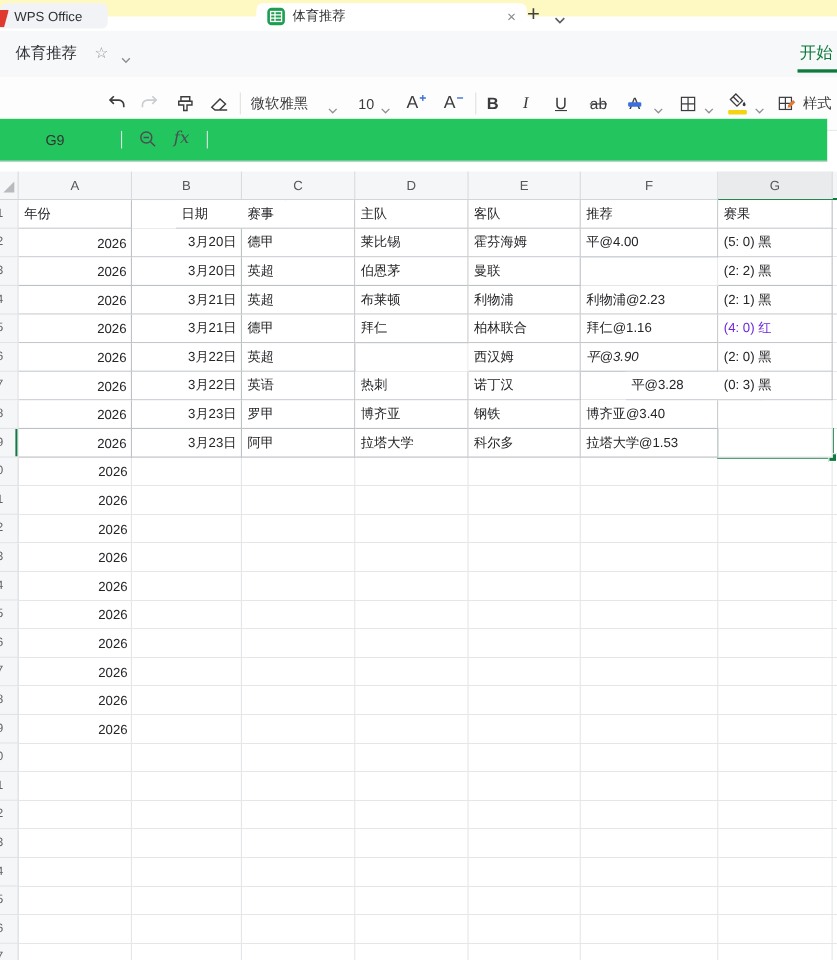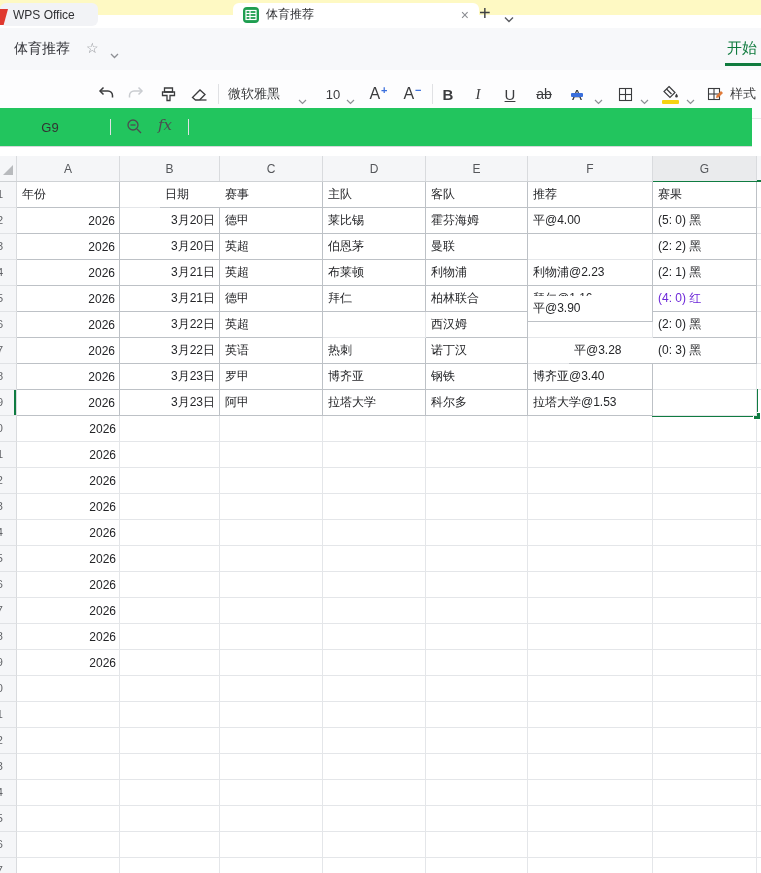--- a/index.html
+++ b/index.html
@@ -396,21 +396,21 @@
     <div class="cell ar" style="left: 120px; top: 104px; width: 100px;">3月21日</div>
     <div class="cell al" style="left: 220px; top: 104px; width: 103px;">德甲</div>
     <div class="cell al" style="left: 323px; top: 104px; width: 103px;">拜仁</div>
     <div class="cell al" style="left: 426px; top: 104px; width: 102px;">柏林联合</div>
     <div class="cell al" style="left: 528px; top: 104px; width: 125px;">拜仁@1.16</div>
     <div class="cell al red" style="left: 653px; top: 104px; width: 104px;">(4: 0) 红</div>
     <div class="cell ar" style="left: 17px; top: 130px; width: 103px;">2026</div>
     <div class="cell ar" style="left: 120px; top: 130px; width: 100px;">3月22日</div>
     <div class="cell al" style="left: 220px; top: 130px; width: 103px;">英超</div>
     <div class="cell al" style="left: 426px; top: 130px; width: 102px;">西汉姆</div>
-    <div class="cell al" style="left: 528px; top: 114px; width: 125px;">平@3.90</div>
+    <div class="cell al" style="left: 528px; top: 130px; width: 125px; font-style: italic;">平@3.90</div>
     <div class="cell al" style="left: 653px; top: 130px; width: 104px;">(2: 0) 黑</div>
     <div class="cell ar" style="left: 17px; top: 156px; width: 103px;">2026</div>
     <div class="cell ar" style="left: 120px; top: 156px; width: 100px;">3月22日</div>
     <div class="cell al" style="left: 220px; top: 156px; width: 103px;">英语</div>
     <div class="cell al" style="left: 323px; top: 156px; width: 103px;">热刺</div>
     <div class="cell al" style="left: 426px; top: 156px; width: 102px;">诺丁汉</div>
     <div class="cell al" style="left: 528px; top: 156px; width: 125px; margin-left: 41px;">平@3.28</div>
     <div class="cell al" style="left: 653px; top: 156px; width: 104px;">(0: 3) 黑</div>
     <div class="cell ar" style="left: 17px; top: 182px; width: 103px;">2026</div>
     <div class="cell ar" style="left: 120px; top: 182px; width: 100px;">3月23日</div>

